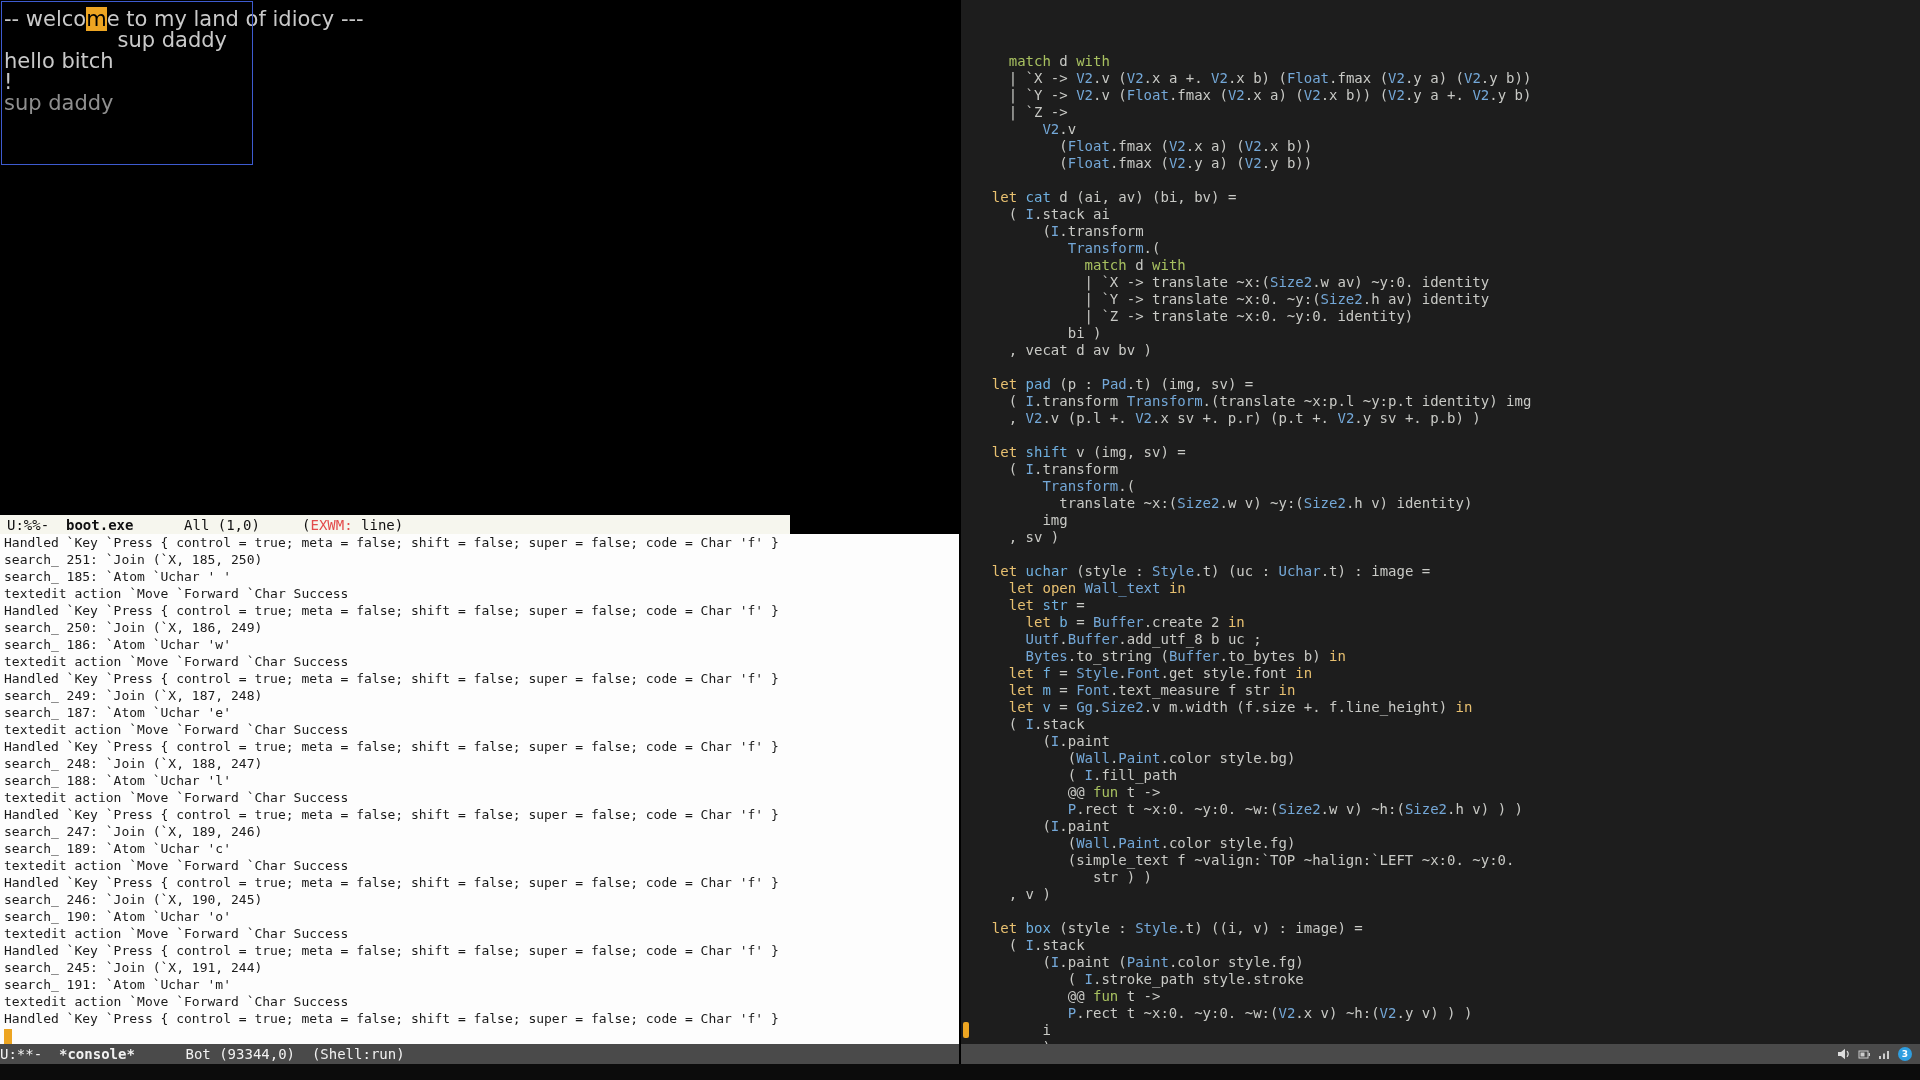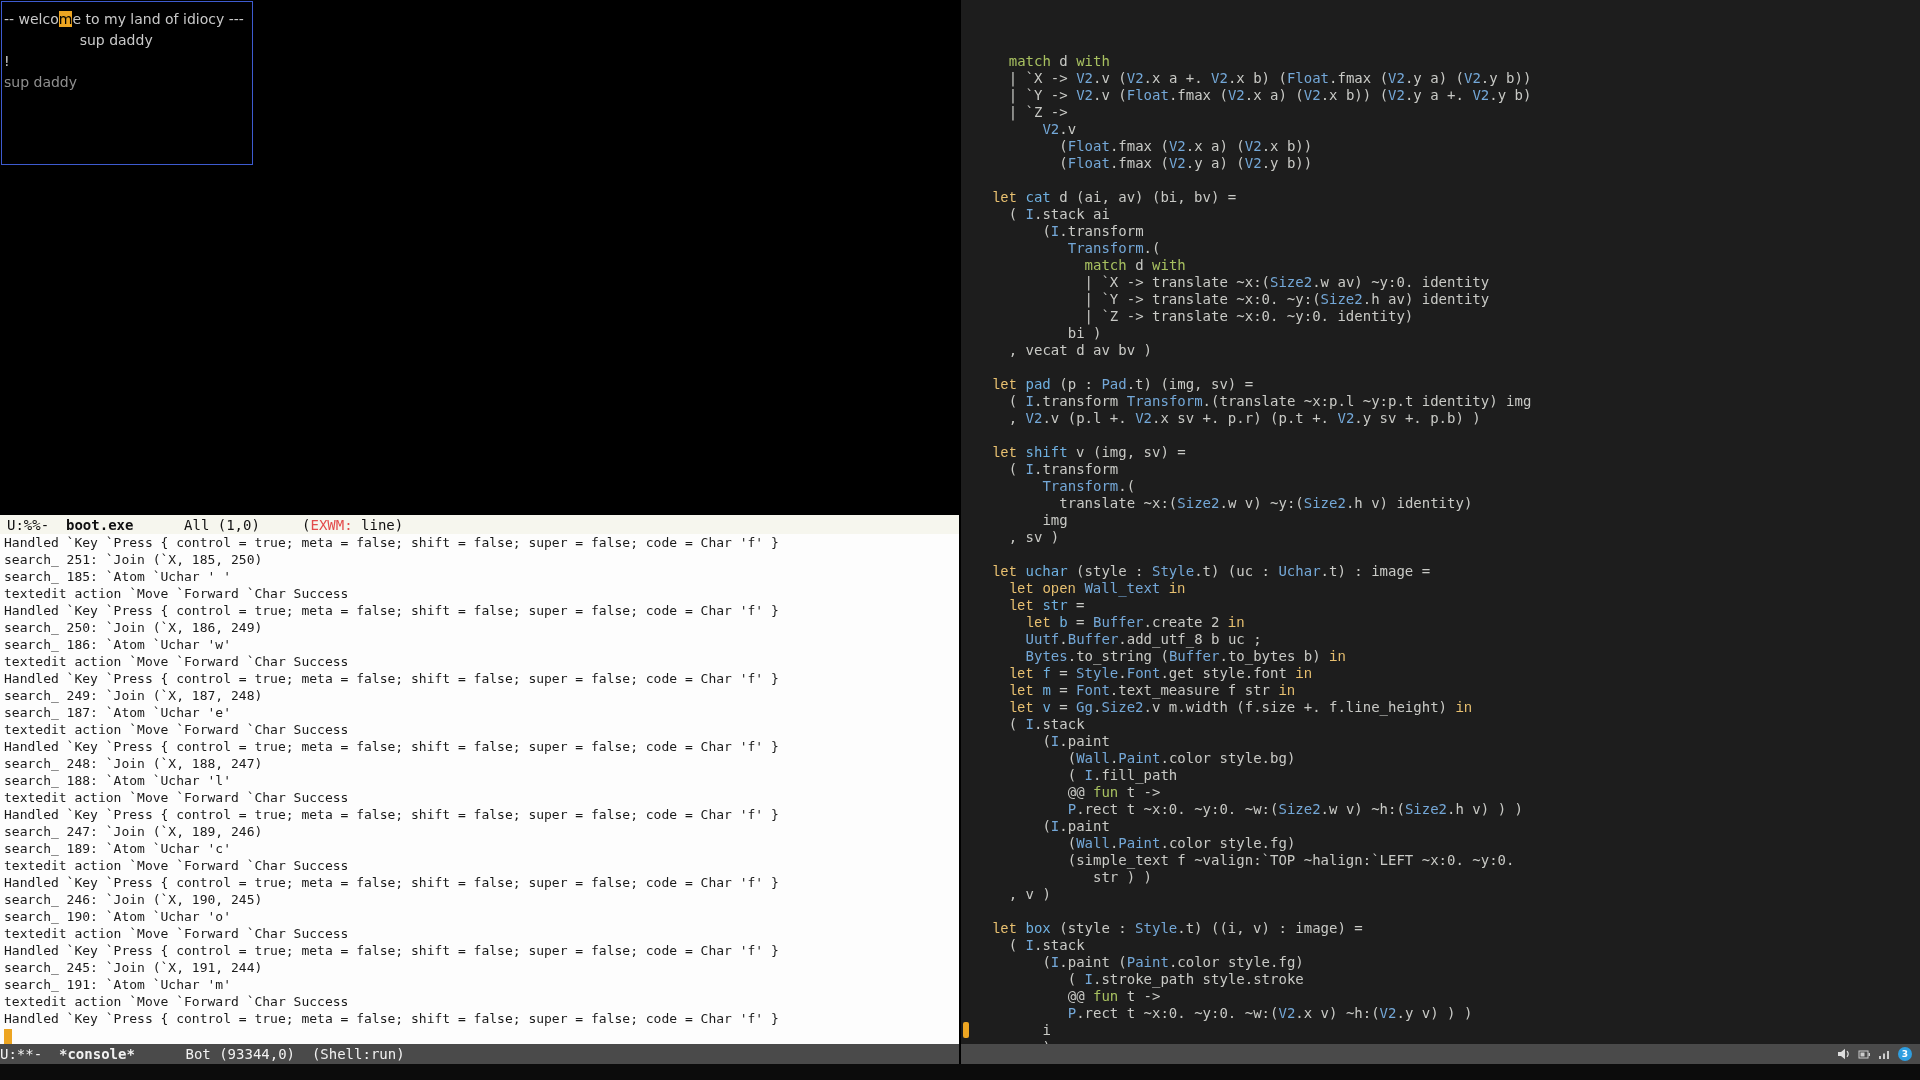--- a/index.html
+++ b/index.html
@@ -2,49 +2,49 @@
 <html style="--code-bg: #1d1d1d; --code-fg: #c9cac6; --kw: #e8c070; --kw2: #a8c160; --mod: #74a8d8; --def: #6fb0e0; --console-bg: #fdfdfd; --console-fg: #1a1a1a; --ml-light-bg: #f6f6ee; --ml-light-fg: #111111; --ml-dark-bg: #4a4a4a; --ml-dark-fg: #f2f2f2; --exwm-red: #e34b4b; --exwm-fg: #c9c9c9; --exwm-dim: #8f8f8f; --cursor: #eda522; --sel: #3d5bd0; --badge-blue: #2f9ee0;"><head>
 <meta charset="utf-8">
 <style>
   * { margin:0; padding:0; box-sizing:border-box; }
   html,body { width:1920px; height:1080px; background:#000; overflow:hidden;
               font-family:"DejaVu Sans Mono", monospace; }
   .screen { position:absolute; left:0; top:0; width:1920px; height:1080px; background:#000; }
 
   
   .exwm-window { position:absolute; left:0; top:0; width:959px; height:515px; background:#000;
-                 font-family:"DejaVu Sans", sans-serif; font-size:14px; line-height:21px;
+                 font-family:"DejaVu Sans", sans-serif; font-size:21px; line-height:21px;
                  color:var(--exwm-fg); padding:9px 0 0 4px; overflow:hidden; }
   .exwm-line { white-space:pre; height:21px; }
   .exwm-line.dim { color:var(--exwm-dim); }
   .cursor-block { background:var(--cursor); color:#000; }
   .sel-rect { position:absolute; left:1px; top:1px; width:252px; height:164px;
               border:1px solid var(--sel); pointer-events:none; }
 
   
   .modeline { position:absolute; height:20px; font-size:14px; line-height:20px; white-space:pre; overflow:hidden; }
-  #ml-boot    { left:0; top:515px; width:959px; background:var(--ml-light-bg); color:var(--ml-light-fg); padding-left:7px; }
+  #ml-boot    { left:0; top:515px; width:790px; background:var(--ml-light-bg); color:var(--ml-light-fg); padding-left:7px; }
   #ml-console { left:0; top:1044px; width:959px; background:var(--ml-dark-bg); color:var(--ml-dark-fg); }
   #ml-human   { left:961px; top:1044px; width:959px; background:var(--ml-dark-bg); color:var(--ml-dark-fg); padding-left:6px; }
   .ml-bold { font-weight:bold; }
   .ml-red  { color:var(--exwm-red); }
 
   
   .console { position:absolute; left:0; top:534px; width:959px; height:520px;
              background:var(--console-bg); color:var(--console-fg);
              font-size:13px; line-height:17px; padding-left:4px; white-space:pre; overflow:hidden; }
   .console-line { height:17px; }
   .console-cursor { display:inline-block; width:8px; height:15px; background:var(--cursor); vertical-align:middle; }
 
   
   .code { position:absolute; left:961px; top:0; width:959px; height:1044px;
           background:var(--code-bg); color:var(--code-fg);
           font-size:14px; line-height:17px; padding:2px 0 0 14px; white-space:pre; overflow:hidden; }
   .code-line { height:17px; }
-  .kw  { color:var(--kw);font-family:Liberation Mono, monospace; }
+  .kw  { color:var(--kw); }
   .kw2 { color:var(--kw2); }
   .mod { color:var(--mod); }
   .def { color:var(--def); }
   .fringe-marker { position:absolute; left:2px; top:1022px; width:6px; height:16px;
                    background:var(--cursor); border-radius:2px; }
 
   .divider { position:absolute; left:959px; top:0; width:2px; height:1064px; background:#000; }
   .echo-area { position:absolute; left:0; top:1064px; width:1920px; height:16px; background:#0c0c0c; }
 
   
@@ -56,20 +56,21 @@
 </style>
 </head>
 <body>
 
 <div class="screen">
 
   <div class="exwm-window" id="exwm-lines">
     <div class="sel-rect"></div>
   <div class="exwm-line">-- welco<span class="cursor-block">m</span>e to my land of idiocy ---</div>
       <div class="exwm-line">                 sup daddy</div>
+      <div class="exwm-line">hello bitch</div>
       <div class="exwm-line">!</div>
       <div class="exwm-line dim">sup daddy</div>
     </div>
 
   <div class="modeline" id="ml-boot"><span class="">U:%%-  </span><span class="ml-bold ">boot.exe</span><span class="">      All (1,0)     (</span><span class="ml-red">EXWM:</span><span class=""> line)</span></div>
 
   <div class="console" id="console-lines"><div class="console-line">Handled `Key `Press { control = true; meta = false; shift = false; super = false; code = Char 'f' }</div><div class="console-line">search_ 251: `Join (`X, 185, 250)</div><div class="console-line">search_ 185: `Atom `Uchar ' '</div><div class="console-line">textedit action `Move `Forward `Char Success</div><div class="console-line">Handled `Key `Press { control = true; meta = false; shift = false; super = false; code = Char 'f' }</div><div class="console-line">search_ 250: `Join (`X, 186, 249)</div><div class="console-line">search_ 186: `Atom `Uchar 'w'</div><div class="console-line">textedit action `Move `Forward `Char Success</div><div class="console-line">Handled `Key `Press { control = true; meta = false; shift = false; super = false; code = Char 'f' }</div><div class="console-line">search_ 249: `Join (`X, 187, 248)</div><div class="console-line">search_ 187: `Atom `Uchar 'e'</div><div class="console-line">textedit action `Move `Forward `Char Success</div><div class="console-line">Handled `Key `Press { control = true; meta = false; shift = false; super = false; code = Char 'f' }</div><div class="console-line">search_ 248: `Join (`X, 188, 247)</div><div class="console-line">search_ 188: `Atom `Uchar 'l'</div><div class="console-line">textedit action `Move `Forward `Char Success</div><div class="console-line">Handled `Key `Press { control = true; meta = false; shift = false; super = false; code = Char 'f' }</div><div class="console-line">search_ 247: `Join (`X, 189, 246)</div><div class="console-line">search_ 189: `Atom `Uchar 'c'</div><div class="console-line">textedit action `Move `Forward `Char Success</div><div class="console-line">Handled `Key `Press { control = true; meta = false; shift = false; super = false; code = Char 'f' }</div><div class="console-line">search_ 246: `Join (`X, 190, 245)</div><div class="console-line">search_ 190: `Atom `Uchar 'o'</div><div class="console-line">textedit action `Move `Forward `Char Success</div><div class="console-line">Handled `Key `Press { control = true; meta = false; shift = false; super = false; code = Char 'f' }</div><div class="console-line">search_ 245: `Join (`X, 191, 244)</div><div class="console-line">search_ 191: `Atom `Uchar 'm'</div><div class="console-line">textedit action `Move `Forward `Char Success</div><div class="console-line">Handled `Key `Press { control = true; meta = false; shift = false; super = false; code = Char 'f' }</div><div class="console-line"><span class="console-cursor"></span></div></div>
 
   <div class="modeline" id="ml-console"><span class="">U:**-  </span><span class="ml-bold ">*console*</span><span class="">      Bot (93344,0)  (Shell:run)</span></div>
 

